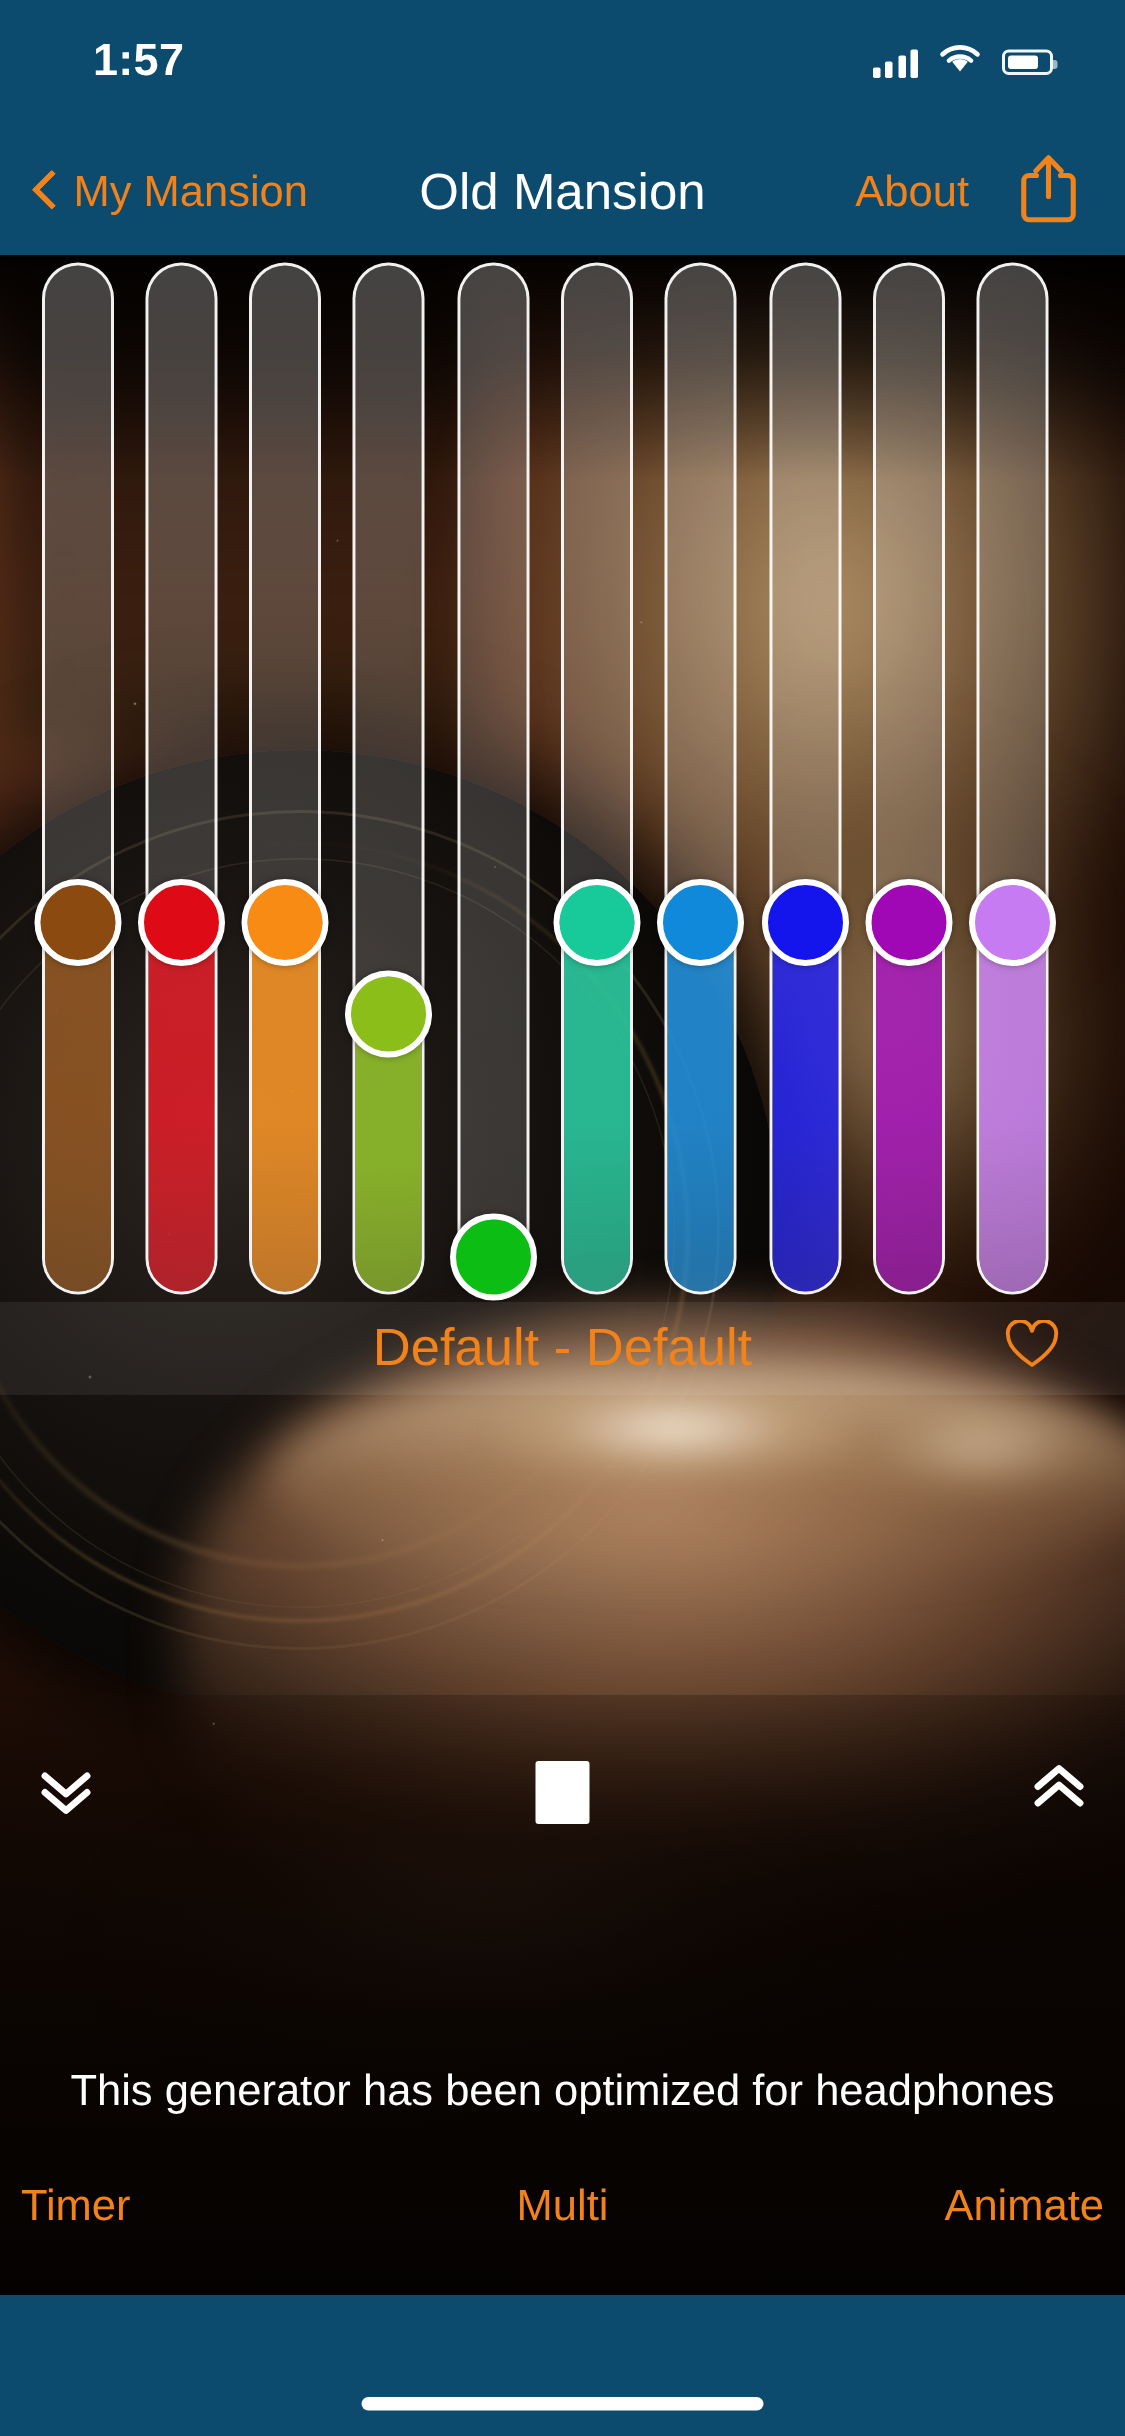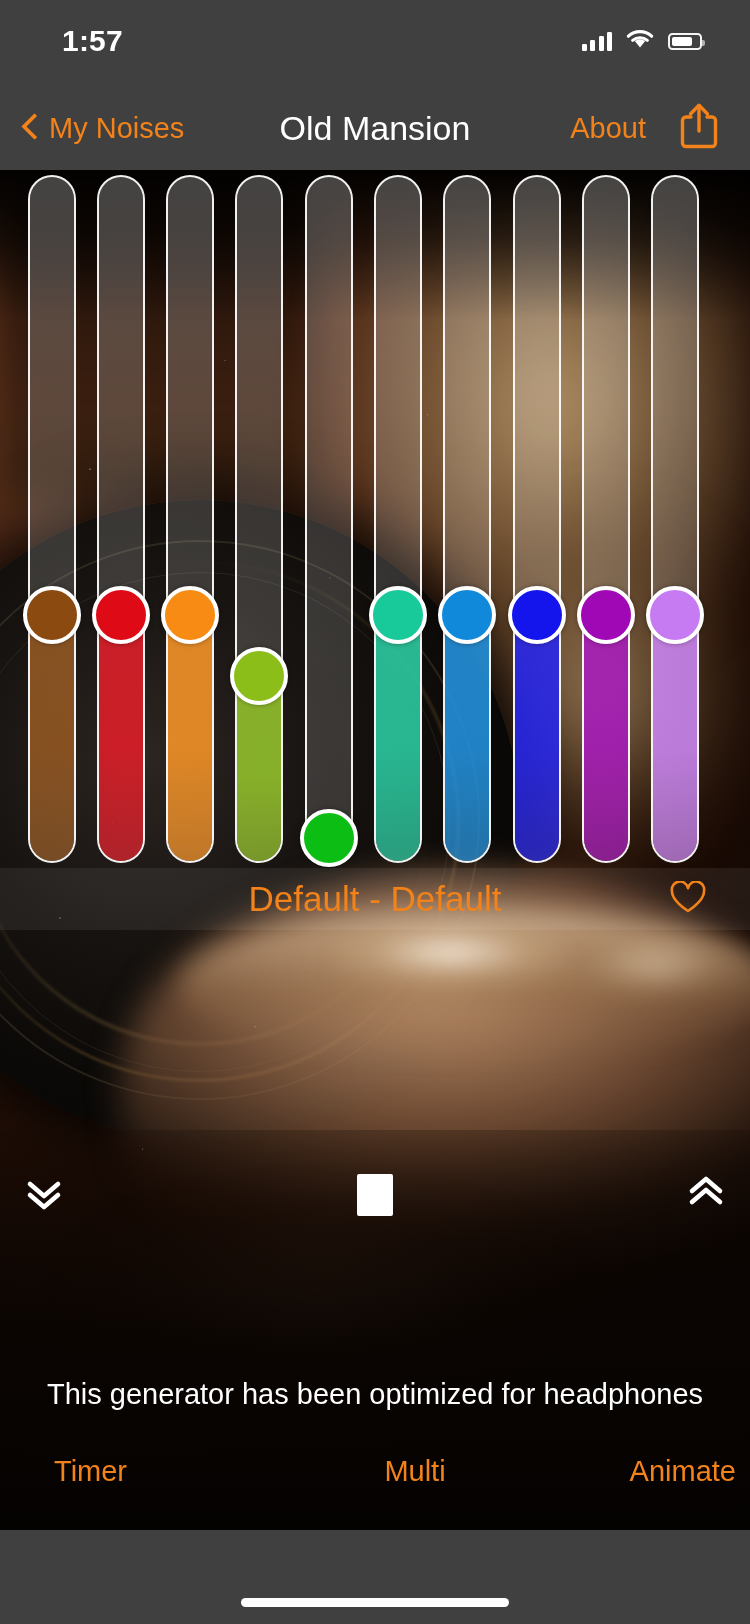--- a/index.html
+++ b/index.html
@@ -9,21 +9,21 @@
     font-family:"Liberation Sans", sans-serif;
     -webkit-font-smoothing:antialiased;
     overflow:hidden;
     position:relative;
   }
 
   
   #screen {
     position:absolute; inset:0;
     width:750px; height:1624px;
-    background:#404040;
+    background:#0c4a6e;
     overflow:hidden;
   }
 
   
   #bg-photo {
     position:absolute;
     left:0; top:170px; width:750px; height:1360px;
     overflow:hidden;
     filter:blur(0.4px);
   }
@@ -287,21 +287,21 @@
     text-align:center; color:#fff; font-size:29px;
     z-index:22;
   }
   #tab-bar {
     position:absolute; left:0; top:1438px; width:750px; height:66px;
     z-index:22;
   }
   #tab-bar .tab {
     position:absolute; top:0; height:66px;
     display:flex; align-items:center;
-    color:#f2821a; font-size:29px; cursor:pointer;margin-left:40px;
+    color:#f2821a; font-size:29px; cursor:pointer;
   }
   #tab-timer { left:14px; }
   #tab-multi { left:0; width:750px; justify-content:center; }
   #tab-animate { right:14px;text-align:right; }
 
   #home-indicator {
     position:absolute; left:50%; transform:translateX(-50%);
     bottom:17px; width:268px; height:9px;
     background:#fff; border-radius:5px; z-index:30;
     cursor:pointer;
@@ -350,21 +350,21 @@
       </span>
       <span class="batt">
           <b></b>
         </span>
     </div>
   </div>
 
   <div id="nav-bar">
     <div id="back-button">
       <span class="chev-left"></span>
-      <span id="back-label">My Noises</span>
+      <span id="back-label">My Mansion</span>
     </div>
     <div id="nav-title">Old Mansion</div>
     <div id="about-button">About</div>
     <div id="share-button">
       <span>
         <svg width="42" height="50" viewBox="0 0 42 50" aria-hidden="true">
           <path d="M13 16 H8 a3.5 3.5 0 0 0 -3.5 3.5 V42 a3.5 3.5 0 0 0 3.5 3.5 H34 a3.5 3.5 0 0 0 3.5 -3.5 V19.5 A3.5 3.5 0 0 0 34 16 H29" stroke="#f2821a" stroke-width="3.4" fill="none" stroke-linecap="round" stroke-linejoin="round"></path>
           <path d="M21 30 V5" stroke="#f2821a" stroke-width="3.4" fill="none" stroke-linecap="round"></path>
           <path d="M12.5 13 L21 4.2 L29.5 13" stroke="#f2821a" stroke-width="3.4" fill="none" stroke-linecap="round" stroke-linejoin="round"></path>
         </svg>

